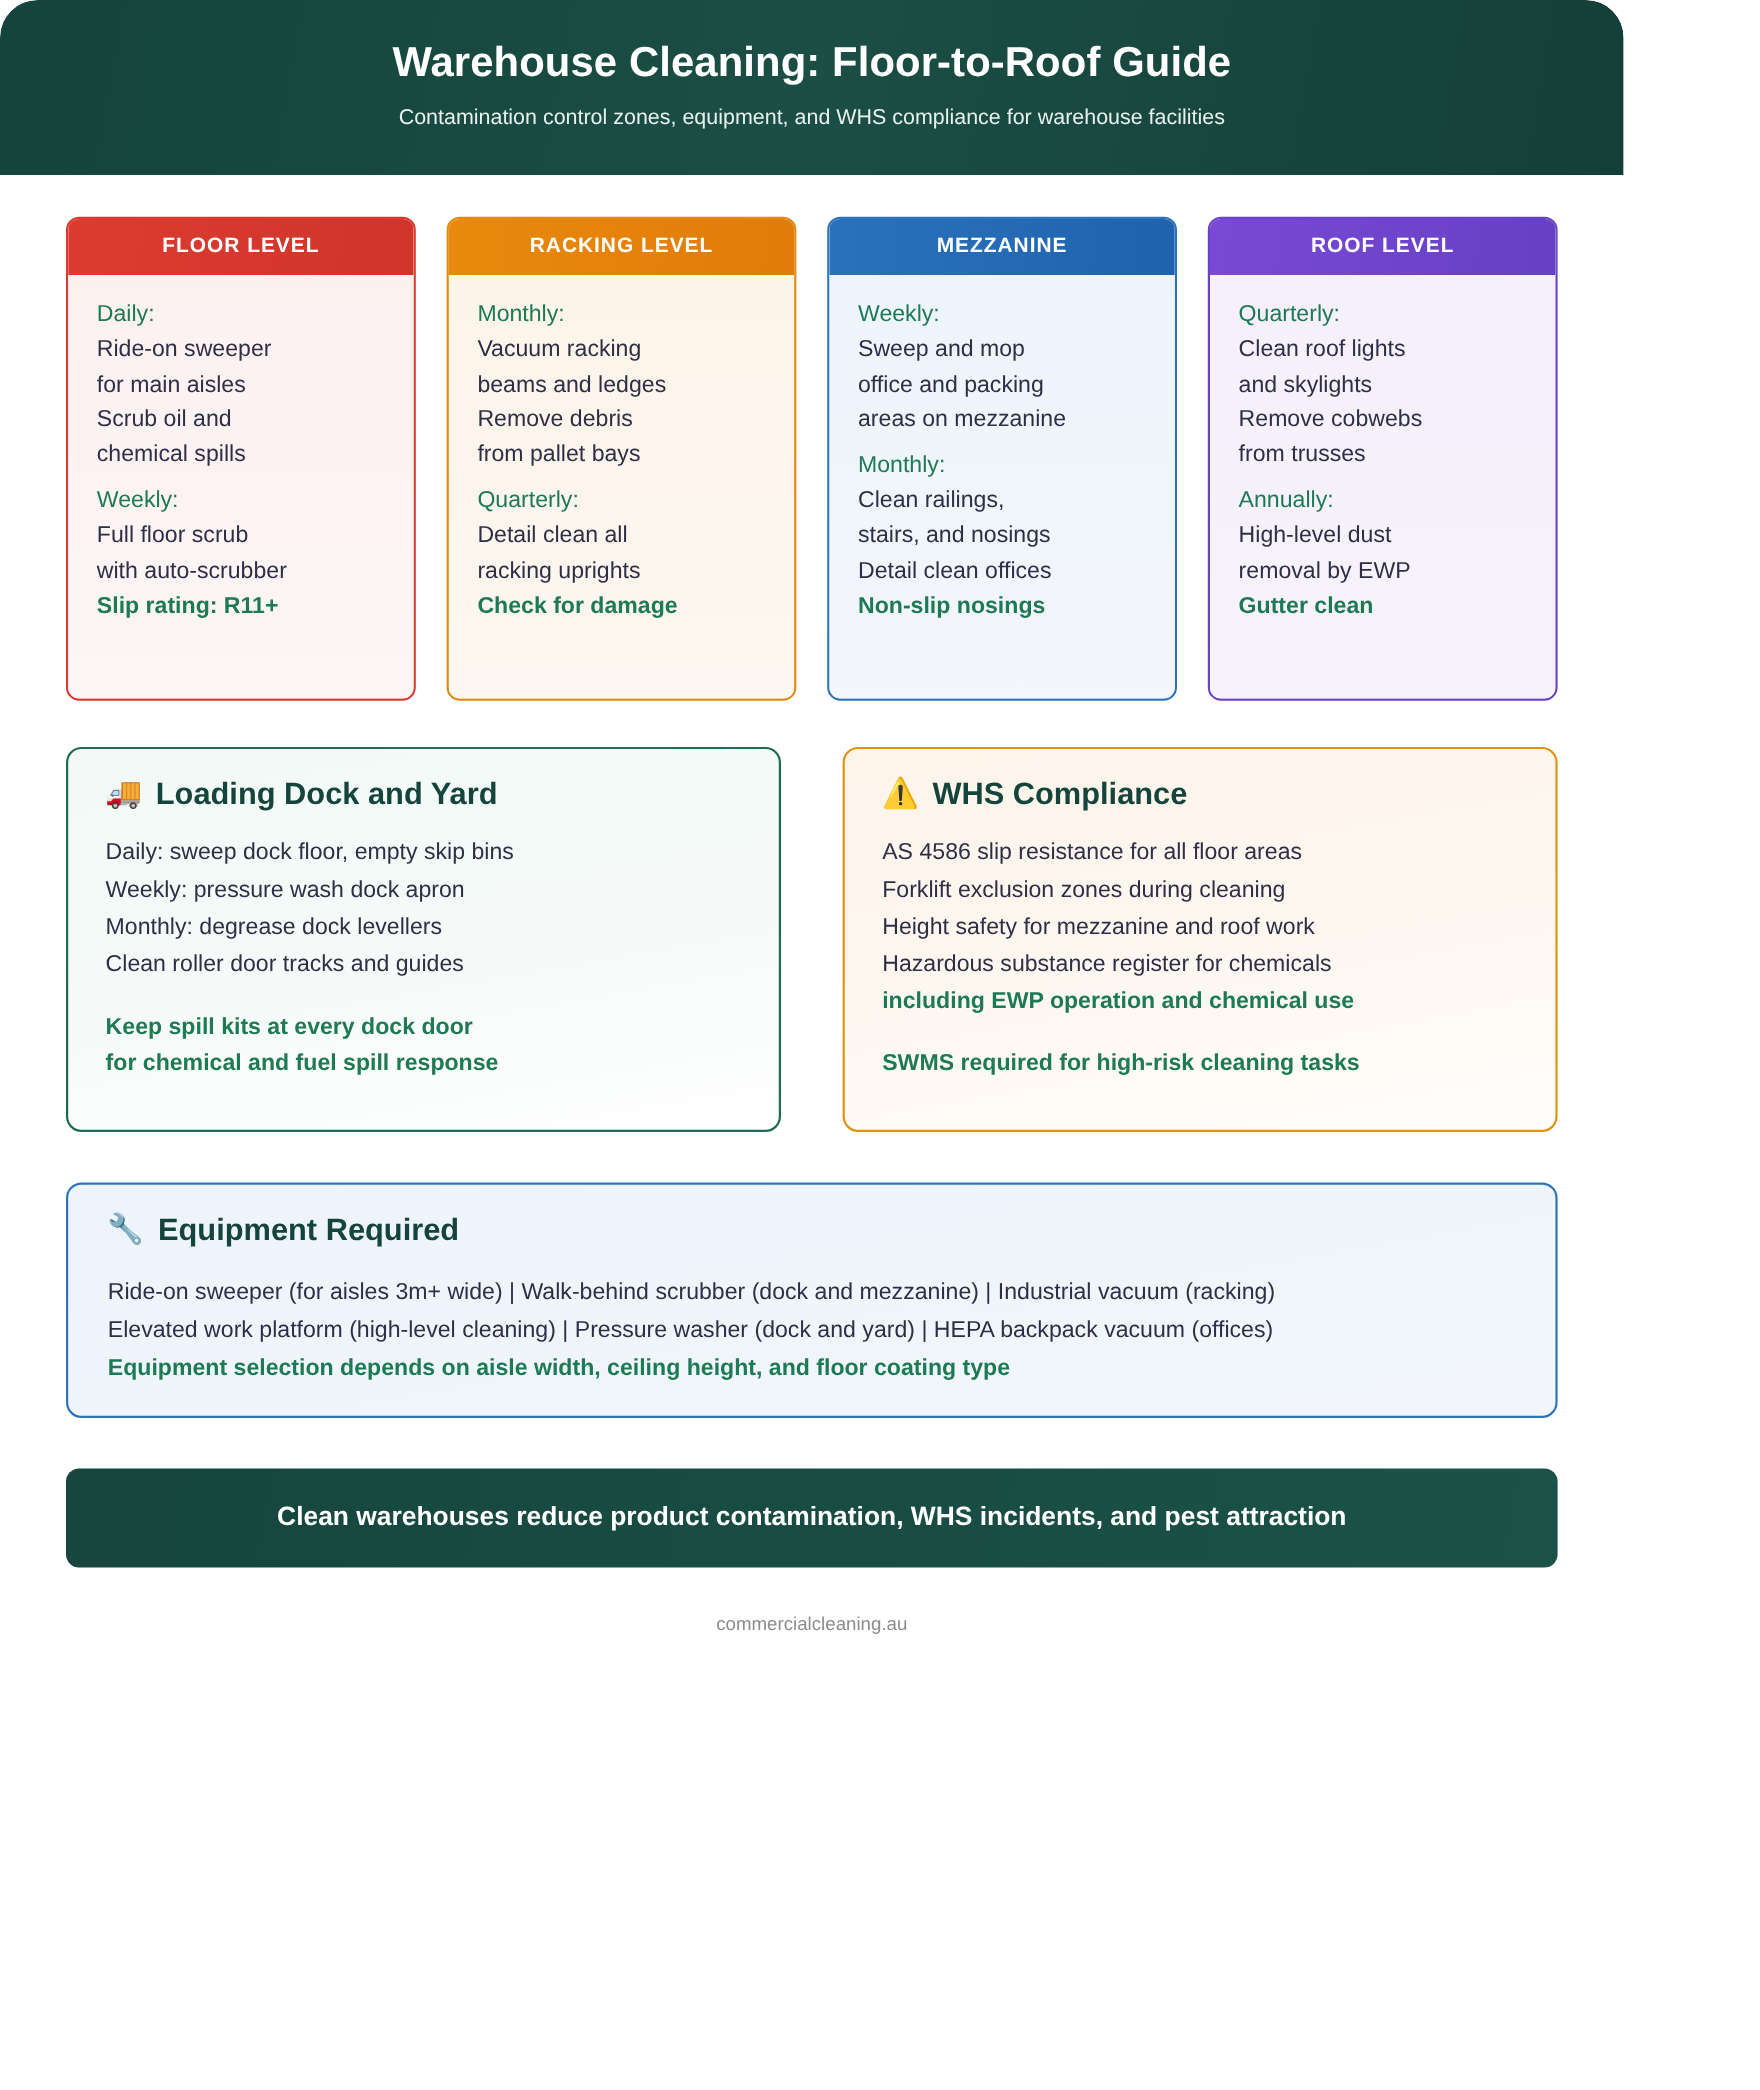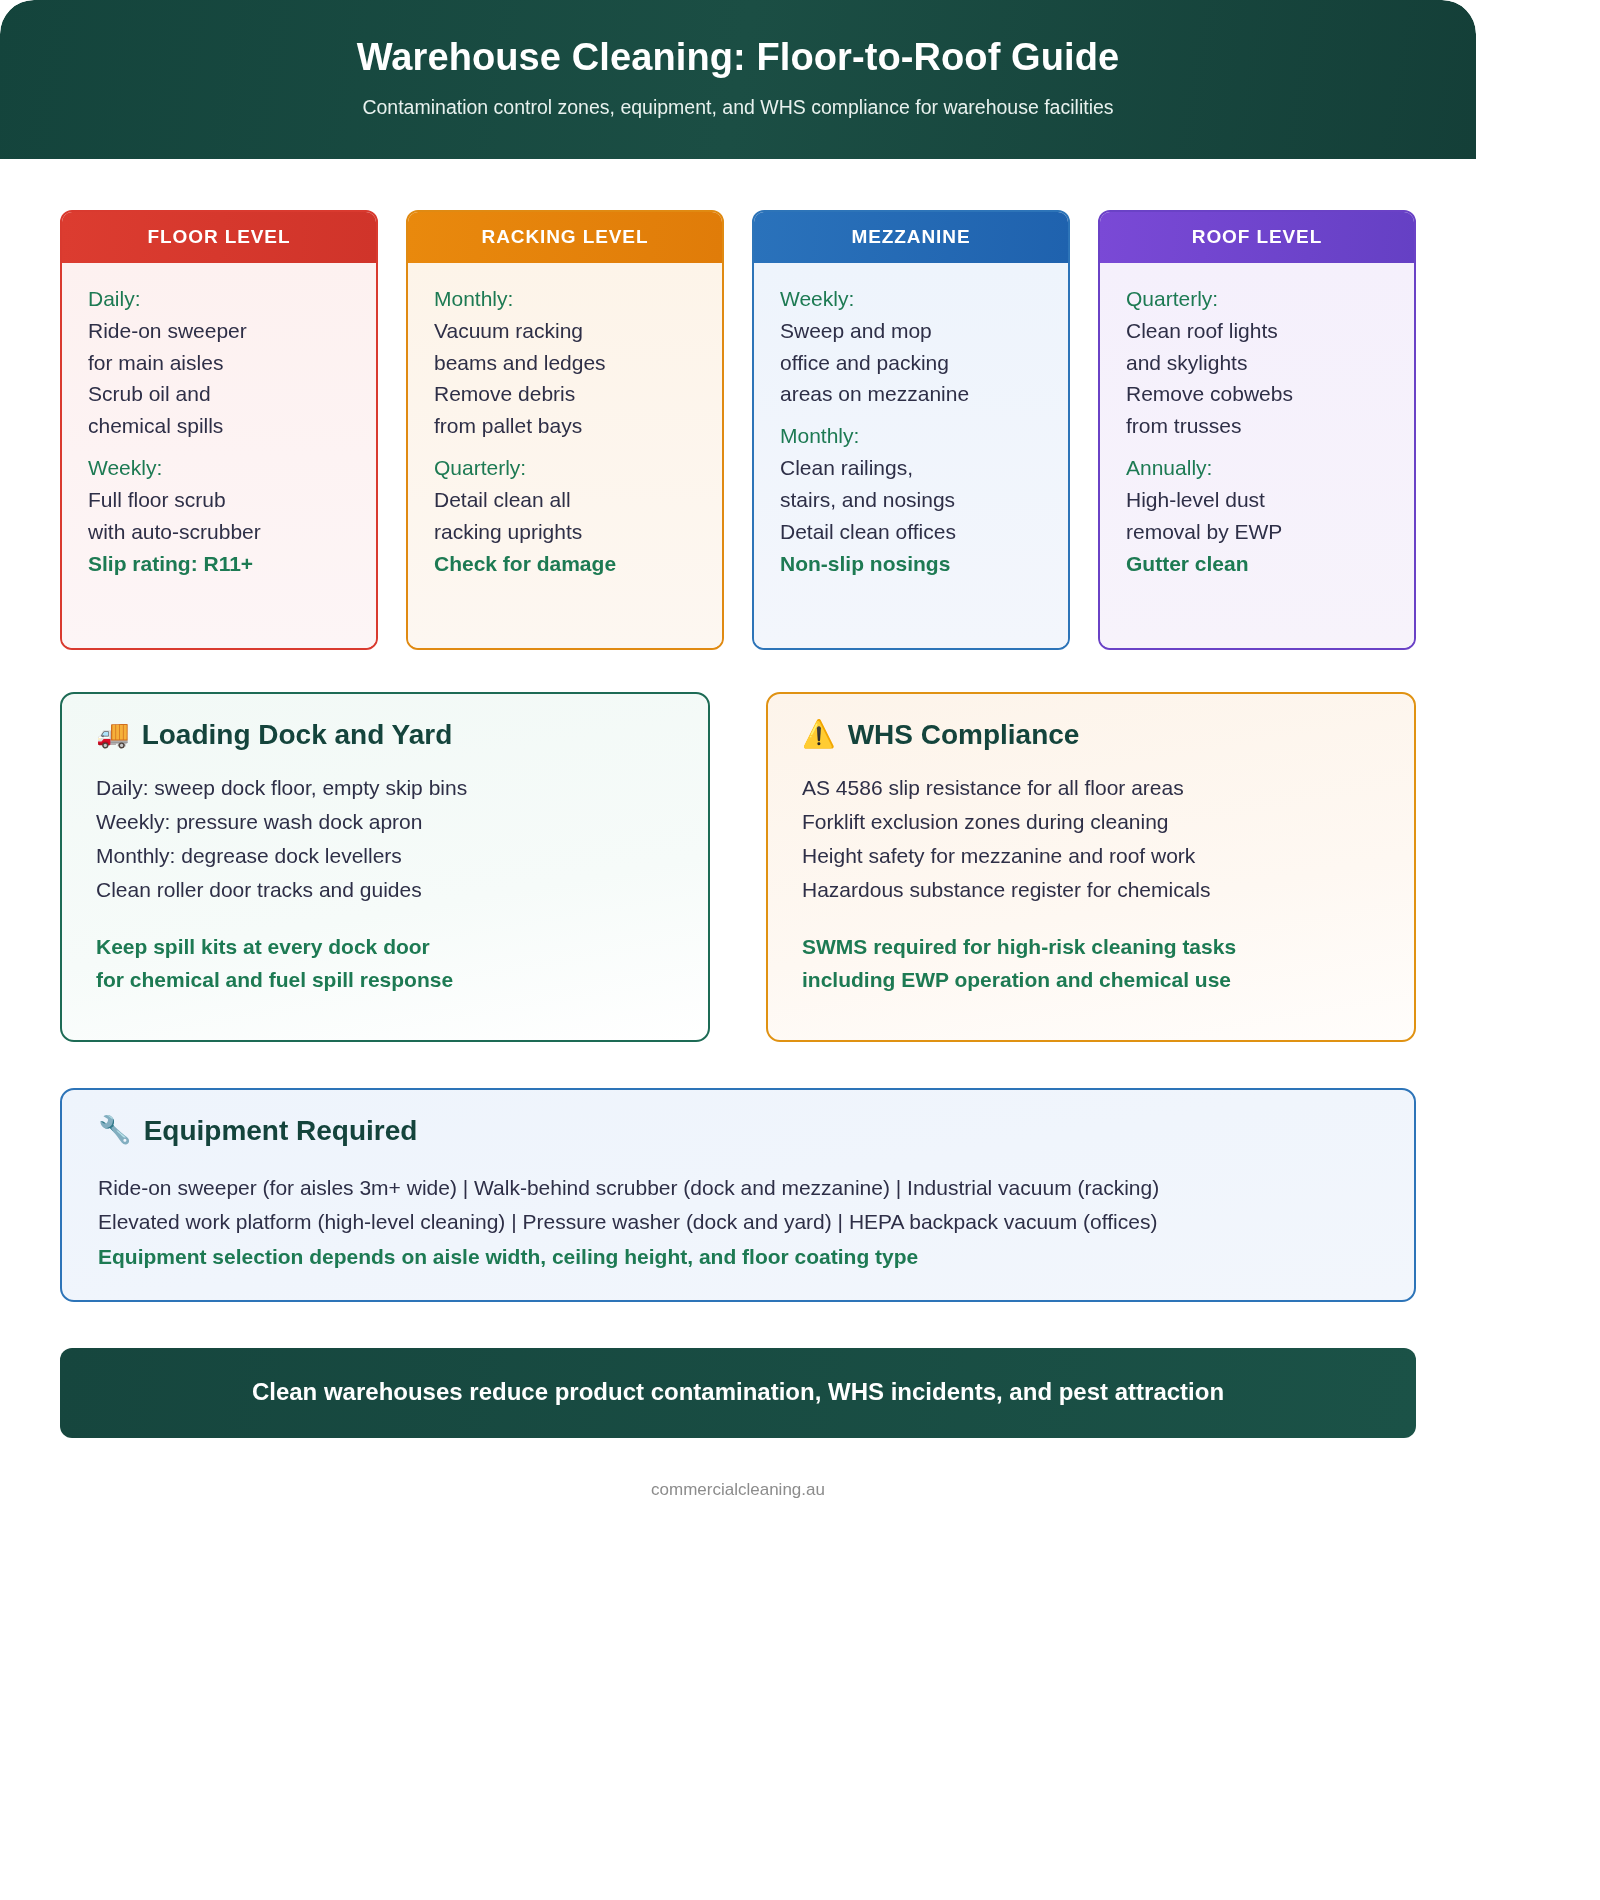--- a/index.html
+++ b/index.html
@@ -39,21 +39,21 @@
     color: #e8f1ee;
     font-size: 19.5px;
     font-weight: normal;
     margin-top: 16px;
   }
 
   
   .card-row {
     display: flex;
     gap: 28px;
-    padding: 51px 60px 0 60px;
+    padding: 38px 60px 0 60px;
   }
   .zone-card {
     flex: 1 1 0;
     border-radius: 12px;
     border: 2px solid #ccc;
     overflow: hidden;
     display: flex;
     flex-direction: column;
     min-height: 440px;
   }
@@ -279,22 +279,22 @@
 
     <div class="panel whs">
       <div class="panel-title">
         <span class="panel-icon">⚠️</span>
         <span>WHS Compliance</span>
       </div>
       <div class="panel-line">AS 4586 slip resistance for all floor areas</div>
       <div class="panel-line">Forklift exclusion zones during cleaning</div>
       <div class="panel-line">Height safety for mezzanine and roof work</div>
       <div class="panel-line">Hazardous substance register for chemicals</div>
+      <div class="panel-note">including EWP operation and chemical use</div>
       <div class="panel-note spaced">SWMS required for high-risk cleaning tasks</div>
-      <div class="panel-note">including EWP operation and chemical use</div>
     </div>
 
   </div>
 
   <div class="equip">
     <div class="panel-title">
       <span class="panel-icon">🔧</span>
       <span>Equipment Required</span>
     </div>
     <div class="equip-line">Ride-on sweeper (for aisles 3m+ wide) | Walk-behind scrubber (dock and mezzanine) | Industrial vacuum (racking)</div>

